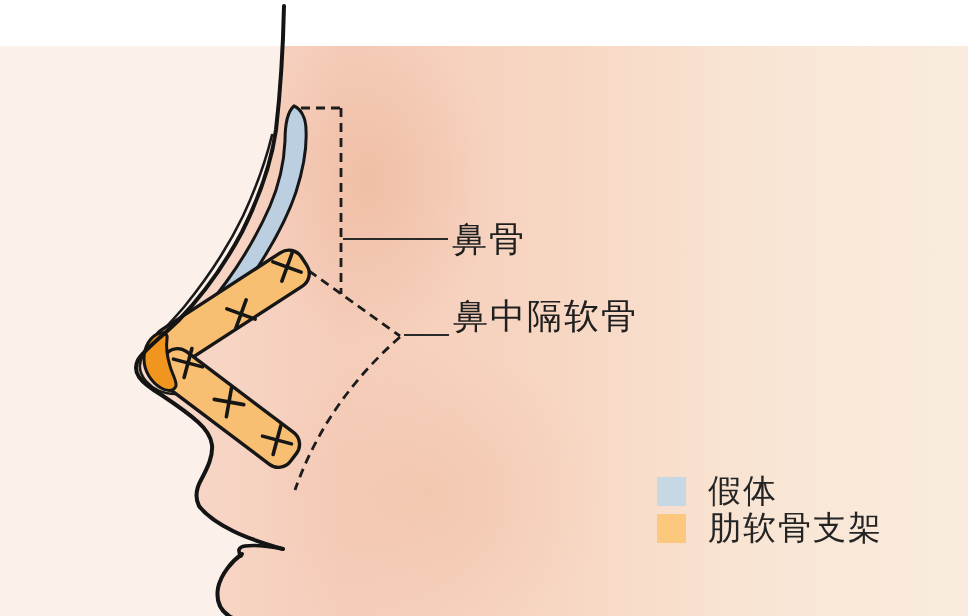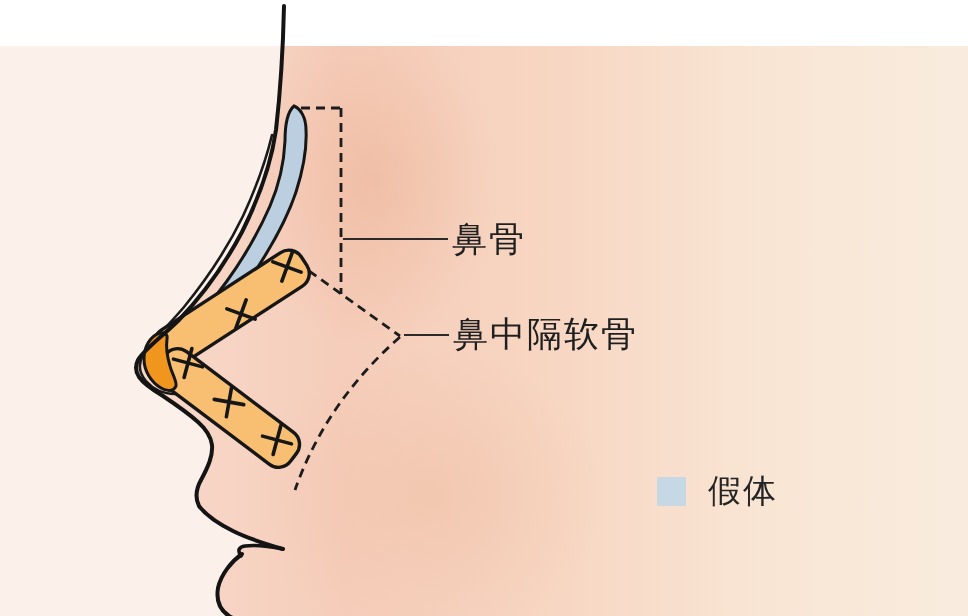--- a/index.html
+++ b/index.html
@@ -14,21 +14,21 @@
   .anno-label{
     position:absolute;
     color:#1f1f1f;
     font-size:35px;
     letter-spacing:2px;
     line-height:36px;
     white-space:nowrap;
     font-weight:400;
   }
   #nasal-bone-label{left:452px;top:221px;}
-  #septum-label{left:453px;top:316px;}
+  #septum-label{left:453px;top:298px;}
   #legend{
     position:absolute;left:657px;top:474px;
     display:flex;flex-direction:column;gap:3px;
   }
   .legend-row{display:flex;align-items:center;}
   .legend-swatch{
     width:29px;height:29px;margin-right:22px;flex:0 0 auto;
   }
   .legend-text{
     font-size:33px;line-height:34px;color:#242424;
@@ -141,15 +141,19 @@
   </svg>
 
   <div class="anno-label" id="nasal-bone-label">鼻骨</div>
   <div class="anno-label" id="septum-label">鼻中隔软骨</div>
 
   <div id="legend">
     <div class="legend-row">
       <span class="legend-swatch" style="background: rgb(199, 216, 229);"></span>
       <span class="legend-text">假体</span>
     </div>
+    <div class="legend-row">
+      <span class="legend-swatch" style="background: rgb(251, 200, 125);"></span>
+      <span class="legend-text">肋软骨支架</span>
+    </div>
   </div>
 
 </div>
 
 </body></html>

